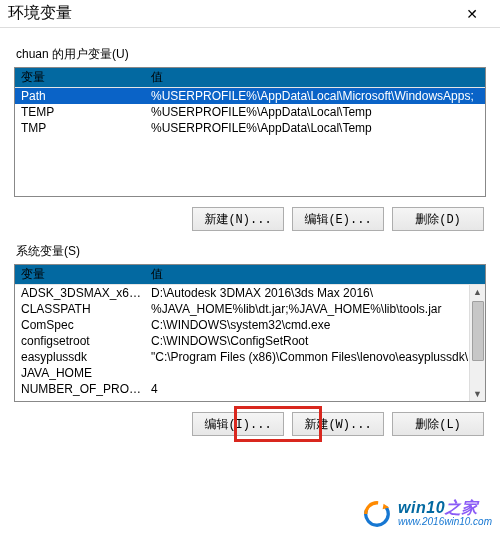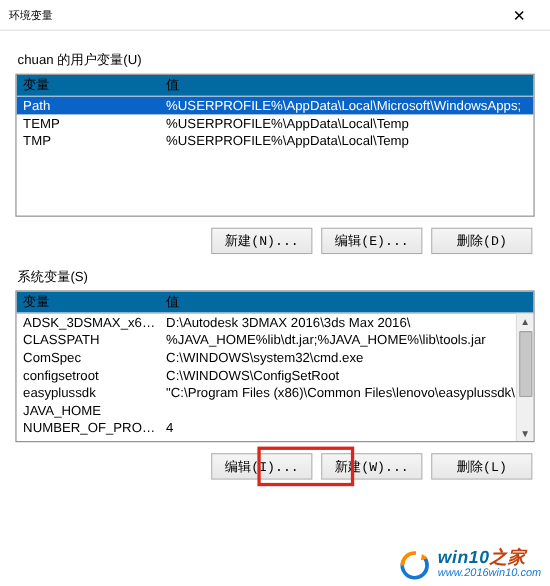--- a/index.html
+++ b/index.html
@@ -14,21 +14,21 @@
     overflow:hidden;
   }
   .titlebar {
     height:28px;
     border-bottom:1px solid #ddd;
     display:flex;
     align-items:center;
     padding:0 8px;
     justify-content:space-between;
   }
-  .titlebar .title { font-size:10px; }
+  .titlebar .title { font-size:16px; }
   .close-x {
     width:40px; height:28px;
     display:flex; align-items:center; justify-content:center;
     font-size:14px;
     cursor:default;
   }
   .content { padding:10px 14px 6px 14px; }
   .section-label { margin:8px 0 4px 2px; }
   .listbox {
     border:1px solid #888;
@@ -113,21 +113,21 @@
     gap:6px;
   }
   .wm-logo {
     width:30px; height:30px;
     position:relative;
   }
   .wm-logo svg { width:30px; height:30px; }
   .wm-text { line-height:1.05; text-align:left; }
   .wm-big { font-size:16px; font-weight:700; font-style:italic; letter-spacing:0.5px; }
   .wm-blue { color:#0369a1; }
-  .wm-orange { color:#c2410c; }
+  .wm-orange { color:#8b5cf6; }
   .wm-url { font-size:10px; color:#1677d2; font-style:italic; }
 </style>
 </head>
 <body>
 
 <div class="titlebar">
   <span class="title">环境变量</span>
   <span class="close-x">✕</span>
 </div>
 

